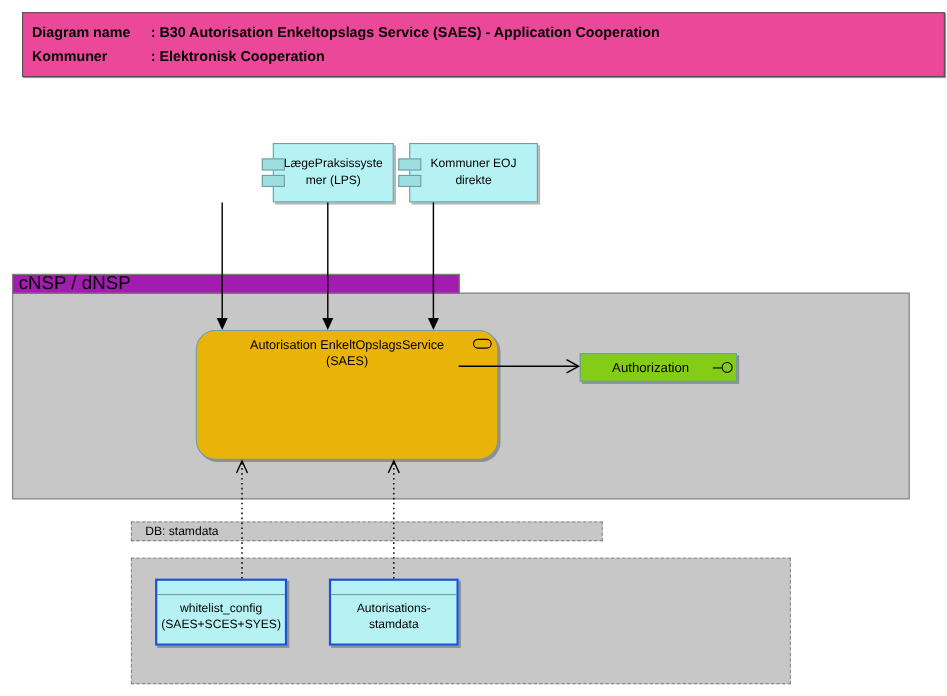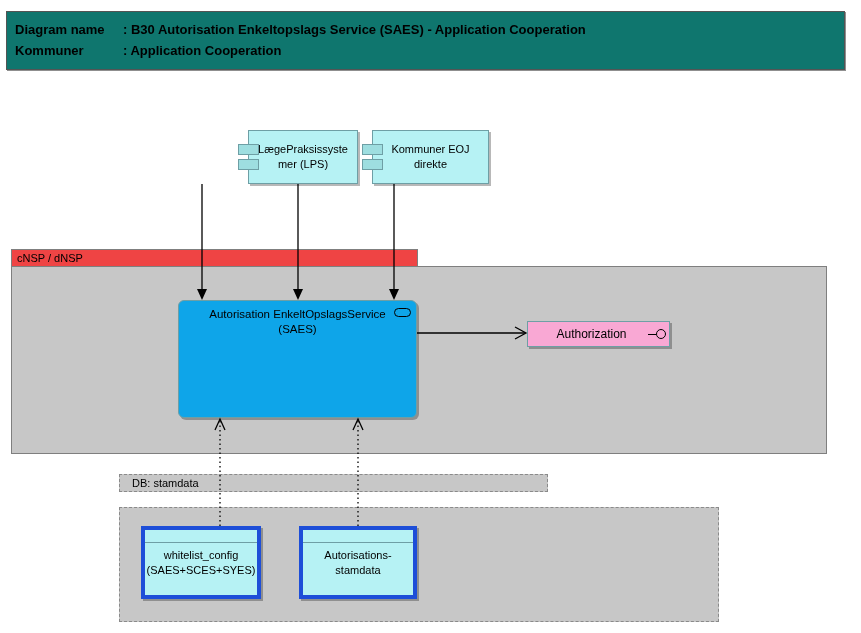--- a/index.html
+++ b/index.html
@@ -2,32 +2,32 @@
 <html><head>
 <meta charset="utf-8">
 <style>
   html,body { margin:0; padding:0; background:#ffffff; }
   .canvas {
     position:relative; width:861px; height:633px; overflow:hidden;
     background:#ffffff; font-family:"Liberation Sans", sans-serif; color:#000;
   }
   
   .title-block {
-    position:absolute; left:6px; top:11px; width:839px; height:59px;
-    background:#0f766e; border:1px solid #545454; box-sizing:border-box;
+    position:absolute; left:20px; top:11px; width:839px; height:59px;
+    background:#ec4899; border:1px solid #545454; box-sizing:border-box;
     box-shadow:1px 1px 0 #8f8f8f; padding:7px 3px 0 8px;
     font-size:13px; font-weight:bold; line-height:21px;
   }
   .title-line .lbl { display:inline-block; min-width:108px; }
   
   .group-tab, .group-body { position:absolute; box-sizing:border-box; }
   .nsp-tab {
     left:11px; top:249px; width:407px; height:18px;
-    background:#ef4444; border:1px solid #7f7f7f;
-    font-size:11px; line-height:16px; padding-left:5px; z-index:1;
+    background:#a21caf; border:1px solid #7f7f7f;
+    font-size:17px; line-height:16px; padding-left:5px; z-index:1;
   }
   .nsp-body {
     left:11px; top:266px; width:816px; height:188px;
     background:#c7c7c7; border:1px solid #7f7f7f; z-index:0;
   }
   .db-tab {
     left:119px; top:474px; width:429px; height:18px;
     background:#c7c7c7; border:1px dashed #8a8a8a;
     font-size:11px; line-height:16px; padding-left:12px; z-index:1;
   }
@@ -48,71 +48,71 @@
   .comp-lps { left:248px; width:110px; }
   .comp-kommuner { left:372px; width:117px; }
   .comp-tab {
     position:absolute; left:-11px; width:21px; height:11px;
     background:#9edee0; border:1px solid #6e9fa5; box-sizing:border-box;
   }
   .comp-tab.t1 { top:13px; }
   .comp-tab.t2 { top:28px; }
   
   .service {
-    position:absolute; left:178px; top:300px; width:239px; height:118px;
-    background:#0ea5e9; border:1px solid #6e9fa5; border-radius:6px;
+    position:absolute; left:178px; top:300px; width:275px; height:118px;
+    background:#eab308; border:1px solid #6e9fa5; border-radius:18px;
     box-shadow:2px 2px 0 rgba(0,0,0,0.28); box-sizing:border-box; z-index:5;
   }
   .service-label {
     position:absolute; left:0; right:0; top:6px; text-align:center;
     font-size:11.5px; line-height:15px; white-space:pre-line;
   }
   .service-icon {
     position:absolute; right:5px; top:7px; width:17px; height:9px;
     border:1.5px solid #000; border-radius:6px; box-sizing:border-box;
   }
   
   .interface {
     position:absolute; left:527px; top:321px; width:143px; height:26px;
-    background:#f9a8d4; border:1px solid #6e9fa5; box-sizing:border-box;
+    background:#84cc16; border:1px solid #6e9fa5; box-sizing:border-box;
     box-shadow:2px 2px 0 rgba(0,0,0,0.28);
     display:flex; align-items:center; justify-content:center;
     font-size:12px; z-index:5;
   }
   .interface-label { margin-right:14px; }
   .iface-icon { position:absolute; right:3px; top:50%; transform:translateY(-50%);
     display:flex; align-items:center; }
   .iface-line { width:8px; height:0; border-top:1.4px solid #000; }
   .iface-circle { width:10px; height:10px; border:1.4px solid #000;
     border-radius:50%; box-sizing:border-box; }
   
   .dataobj {
-    position:absolute; top:526px; height:73px; box-sizing:border-box;
-    background:#b6f2f4; border:4px solid #1d4ed8;
+    position:absolute; top:526px; height:61px; box-sizing:border-box;
+    background:#b6f2f4; border:2px solid #1d4ed8;
     box-shadow:2px 2px 0 rgba(0,0,0,0.28); z-index:5;
   }
   .dataobj-head { height:12px; border-bottom:1px solid #6e9fa5; }
   .dataobj-label {
     display:flex; align-items:center; justify-content:center;
     height:40px; text-align:center; font-size:11px; line-height:15px;
     white-space:pre-line;
   }
   .dobj-whitelist { left:141px; width:120px; }
   .dobj-autoreg  { left:299px; width:118px; }
   
   .arrows { position:absolute; left:0; top:0; z-index:10; pointer-events:none; }
 </style>
 </head>
 <body>
 
 <div class="canvas">
 
   <div class="title-block">
     <div class="title-line"><span class="lbl">Diagram name</span><span>: B30 Autorisation Enkeltopslags Service (SAES) - Application Cooperation</span></div>
-    <div class="title-line"><span class="lbl">Kommuner</span><span>: Application Cooperation</span></div>
+    <div class="title-line"><span class="lbl">Kommuner</span><span>: Elektronisk Cooperation</span></div>
   </div>
 
   <div class="group-body nsp-body"></div>
   <div class="group-tab nsp-tab">
     <span>cNSP / dNSP</span>
   </div>
 
   <div class="group-body db-body"></div>
   <div class="group-tab db-tab">
     <span>DB: stamdata</span>

